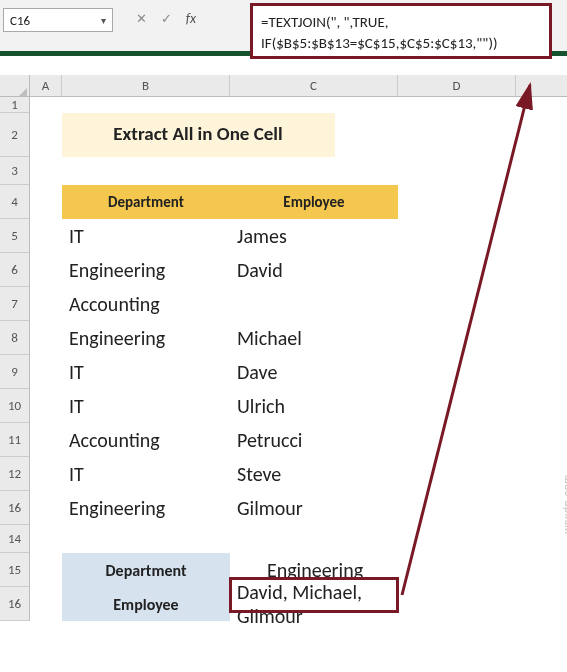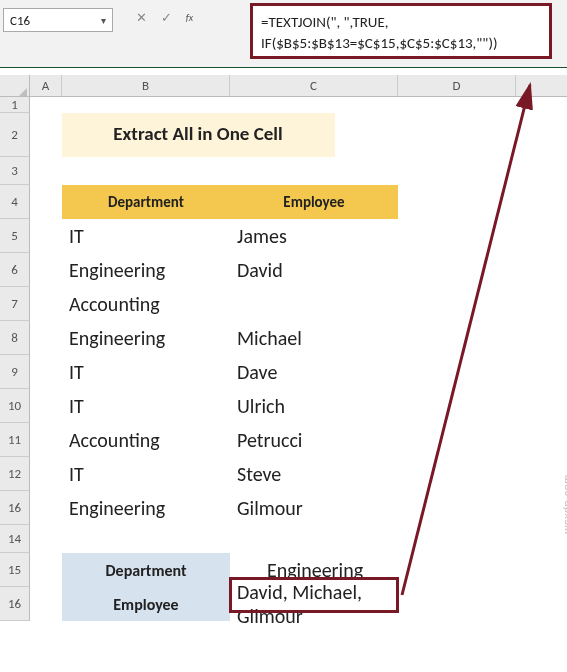--- a/index.html
+++ b/index.html
@@ -10,23 +10,23 @@
     background: #fff;
     color: #222;
     width: 567px;
     height: 672px;
     position: relative;
     overflow: hidden;
   }
   .topbar {
     position: absolute;
     top: 0; left: 0; right: 0;
-    height: 68px;
+    height: 56px;
     background: #f2f2f2;
-    border-bottom: 1px solid #14532d;
+    border-bottom: 5px solid #14532d;
   }
   .namebox {
     position: absolute;
     left: 3px; top: 8px;
     width: 110px; height: 24px;
     background: #fff;
     border: 1px solid #aaa;
     display: flex; align-items: center;
     padding: 0 6px;
     font-size: 13px;
@@ -34,21 +34,21 @@
   .namebox .chev {
     margin-left: auto; font-size: 10px; color: #555;
   }
   .fx-icons {
     position: absolute;
     left: 136px; top: 10px;
     display: flex; gap: 14px; align-items: center;
     color: #888; font-size: 13px;
   }
   .fx-label {
-    font-style: italic; color: #555; font-size: 10px;
+    font-style: italic; color: #555; font-size: 14px;
   }
   .formula-box {
     position: absolute;
     left: 250px; top: 3px;
     width: 302px; height: 56px;
     background: #fff;
     border: 3px solid #7a1926;
     padding: 6px 8px;
     font-size: 15px;
     color: #222;

